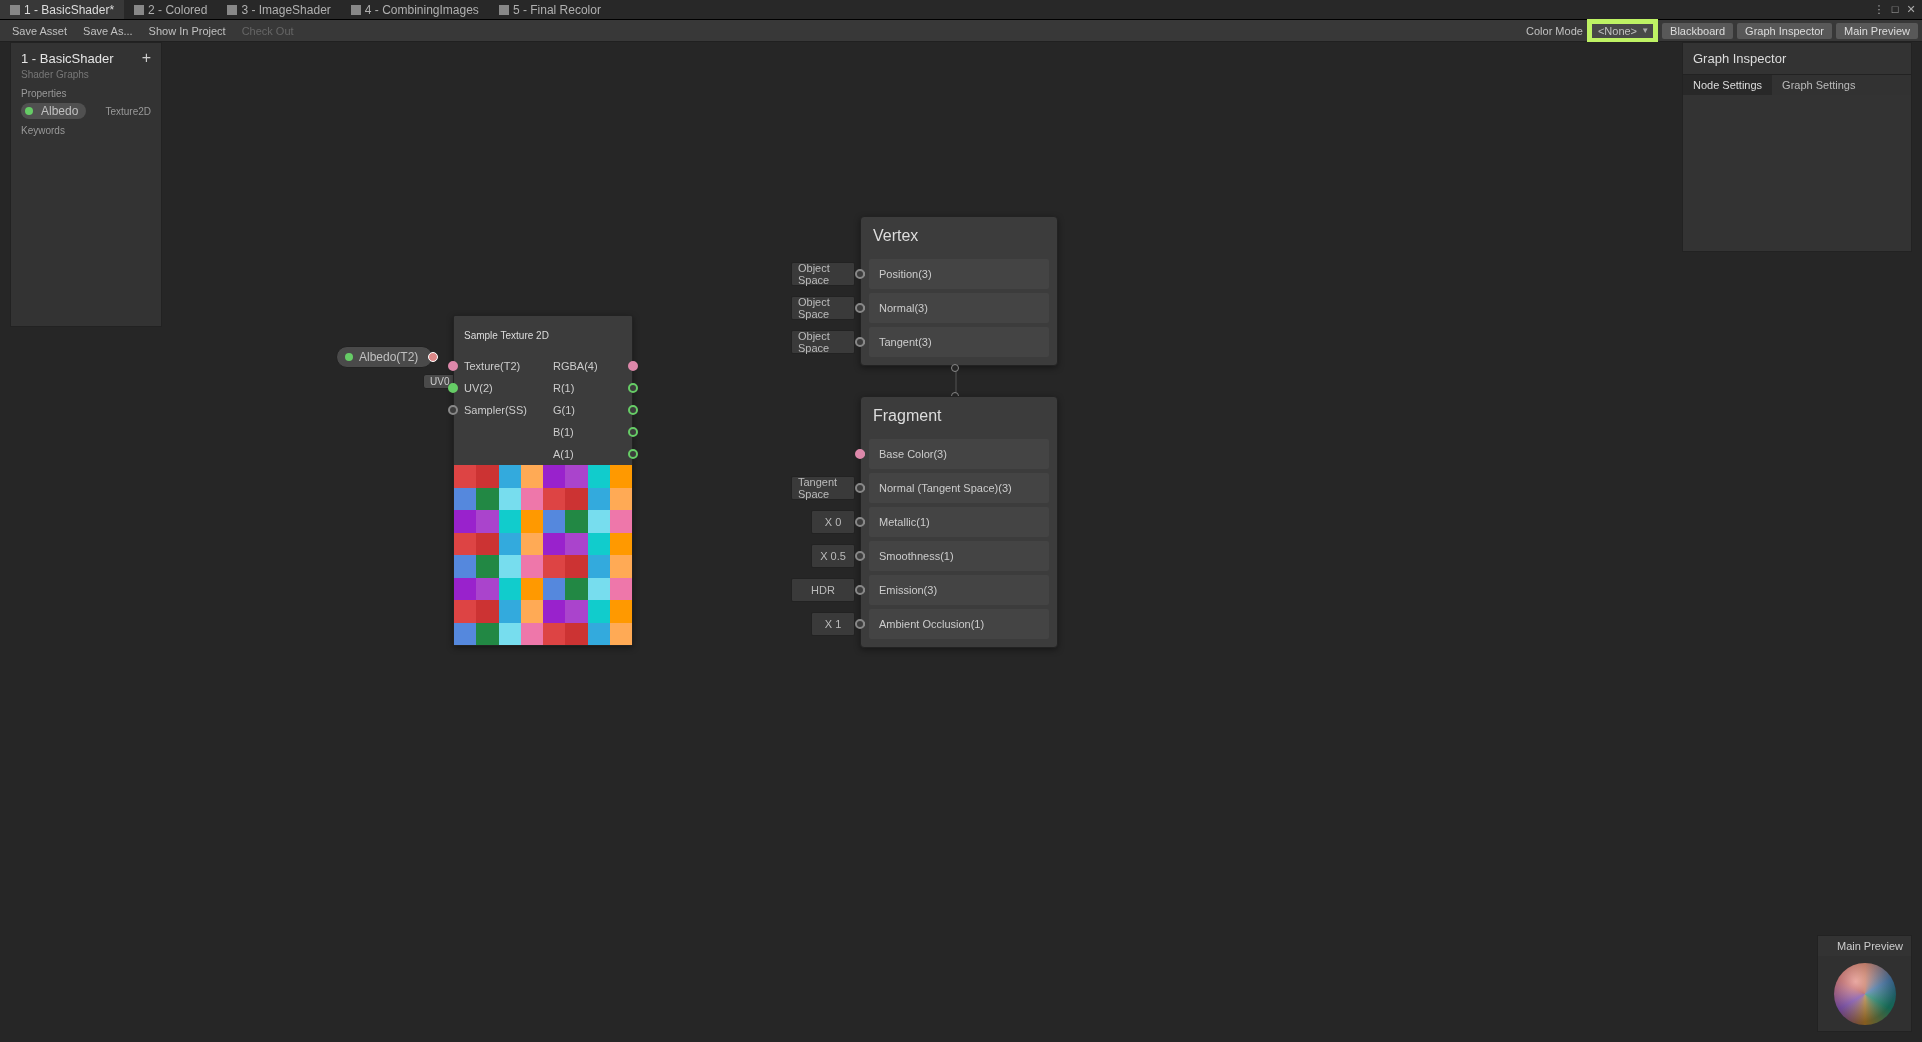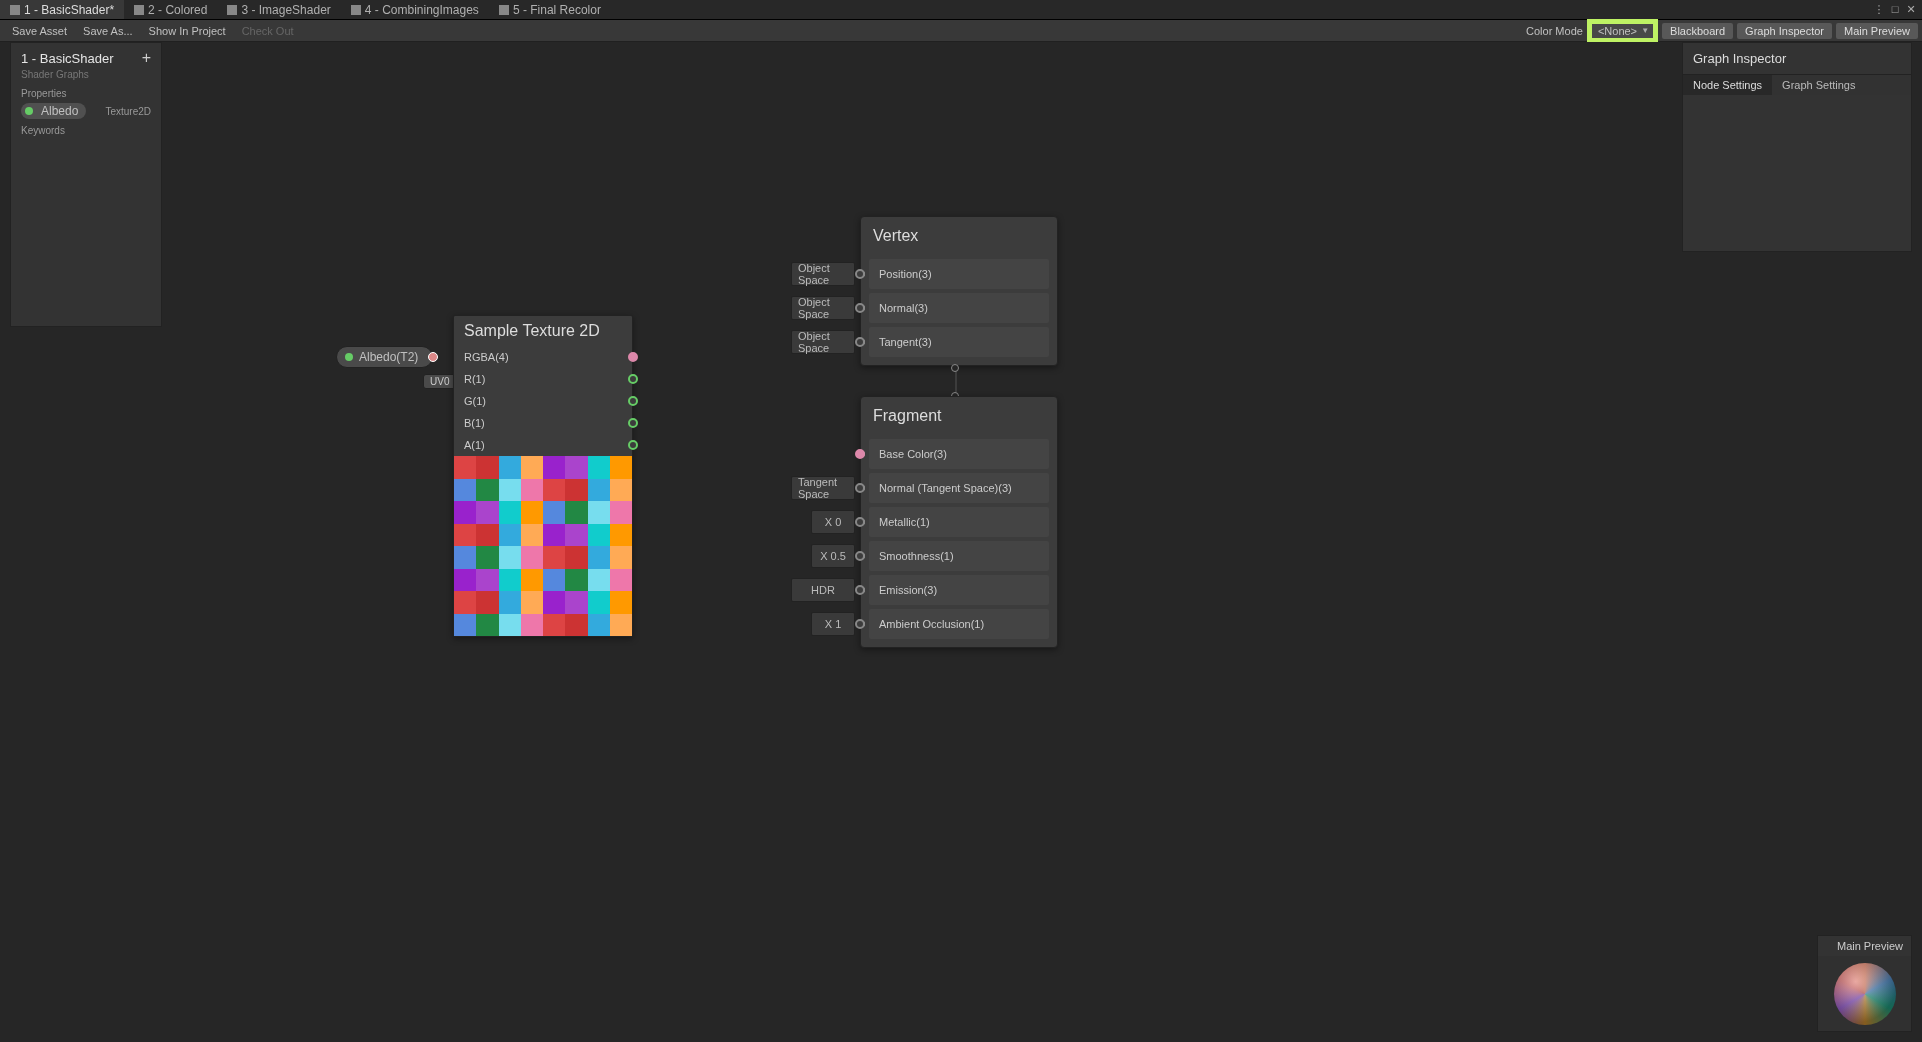--- a/index.html
+++ b/index.html
@@ -48,21 +48,21 @@
 .main-preview { position: absolute; right: 10px; bottom: 10px; width: 95px; background: #333333; border: 1px solid #222; }
 .mp-title { padding: 4px 8px; font-size: 11px; color: #ccc; text-align: right; }
 .mp-body { height: 75px; display: flex; align-items: center; justify-content: center; background: #303030; }
 .sphere { width: 62px; height: 62px; border-radius: 50%; background:
   radial-gradient(circle at 35% 30%, rgba(255,255,255,.5), rgba(0,0,0,.4) 70%),
   conic-gradient(#d64, #48c, #2a8, #d93, #84c, #c44, #d64);
 }
 
 
 .node { position: absolute; background: #3c3c3c; border: 1px solid #222; border-radius: 2px; box-shadow: 0 2px 6px rgba(0,0,0,.4); }
-.node-title { padding: 6px 10px; font-size: 16px; color: #ddd; }
+.node-title { padding: 14px 10px; font-size: 10px; color: #ddd; }
 .port-label { font-size: 11px; color: #ccc; padding: 0 10px; }
 .port-dot { width: 10px; height: 10px; border-radius: 50%; border: 2px solid #888; background: #3c3c3c; position: absolute; }
 .port-dot.in { left: -6px; }
 .port-dot.out { right: -6px; }
 .port-dot.green { border-color: #6c6; }
 .port-dot.greenf { background: #6c6; border-color: #6c6; }
 .port-dot.pinkf { background: #d8a; border-color: #d8a; }
 
 
 .prop-node { position: absolute; background: #4a4a4a; border-radius: 12px; padding: 3px 14px 3px 8px; display: flex; align-items: center; gap: 6px; border: 1px solid #222; }
@@ -191,20 +191,34 @@
     <span class="dot-green"></span>
     <span>Albedo(T2)</span>
     <span class="out-dot-side"></span>
   </div>
 
   <div class="uv-pill" style="left:388px; top:332px;margin-left:35px;">UV0</div>
 
   <div class="node st-node">
     <div class="node-title">Sample Texture 2D</div>
     <div class="st-body">
+      <div class="st-col">
+        <div class="st-row">
+            <span class="port-dot in pinkf"></span>
+            <span class="port-label">Texture(T2)</span>
+          </div>
+        <div class="st-row">
+            <span class="port-dot in greenf"></span>
+            <span class="port-label">UV(2)</span>
+          </div>
+        <div class="st-row">
+            <span class="port-dot in"></span>
+            <span class="port-label">Sampler(SS)</span>
+          </div>
+      </div>
       <div class="st-col right">
         <div class="st-row">
             <span class="port-label">RGBA(4)</span>
             <span class="port-dot out pinkf"></span>
           </div>
         <div class="st-row">
             <span class="port-label">R(1)</span>
             <span class="port-dot out green"></span>
           </div>
         <div class="st-row">

